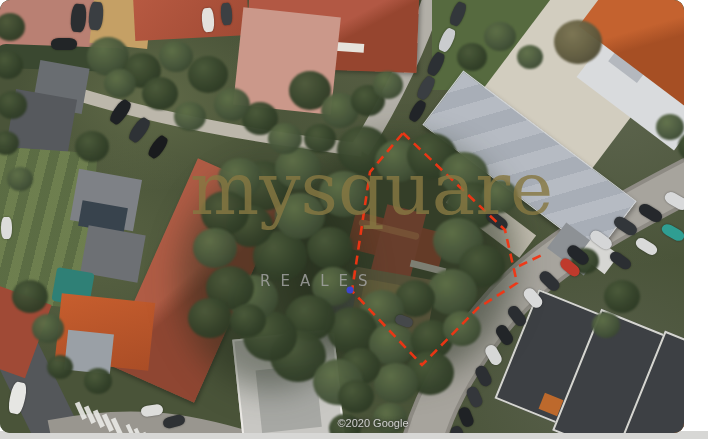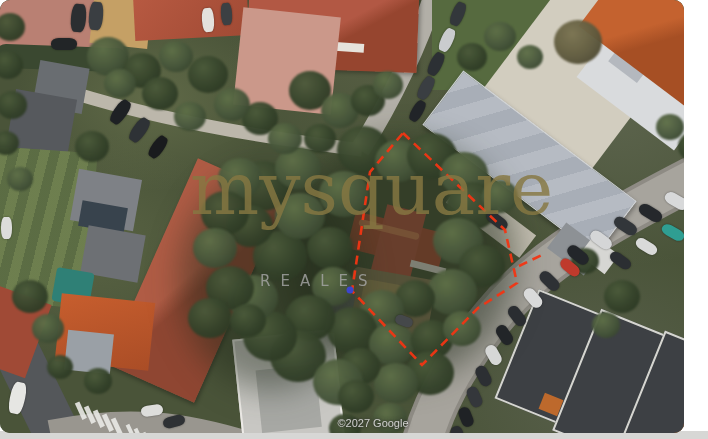--- a/index.html
+++ b/index.html
@@ -226,15 +226,15 @@
       </div>
 
     <svg class="overlay" width="708" height="433" viewBox="0 0 708 433">
       <polygon id="boundary-path" class="boundary-polygon" points="403,133 505,230 517,283 478,308 422,365 352,291 370,172"></polygon>
       <line id="boundary-tail" class="boundary-tail" x1="519" y1="266" x2="544" y2="254"></line>
       <circle id="vertex-marker" class="vertex-marker" r="3.5" cx="350" cy="290"></circle>
     </svg>
 
     <div class="wm-brand">mysquare</div>
     <div class="wm-sub">REALES</div>
-    <div class="attribution">©2027 Google</div>
+    <div class="attribution">©2020 Google</div>
   </div>
 </div>
 
 </body></html>

